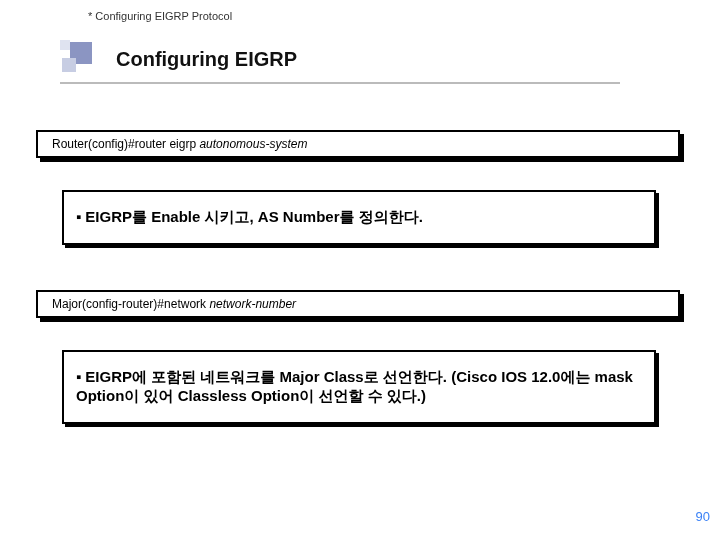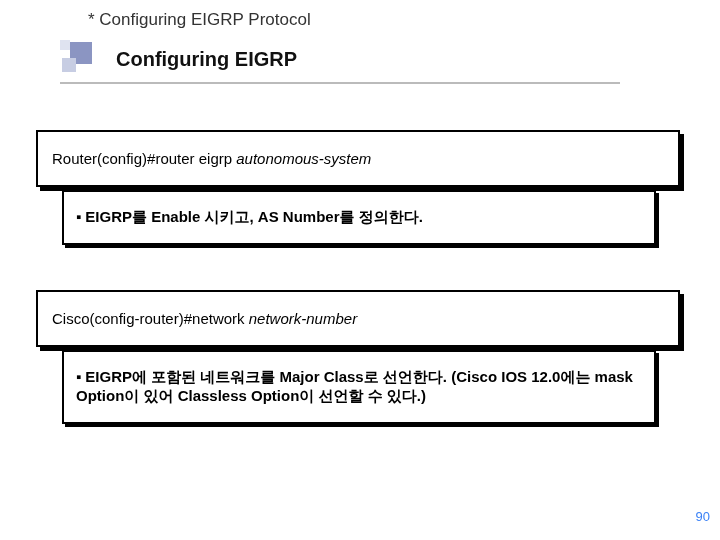--- a/index.html
+++ b/index.html
@@ -8,21 +8,21 @@
     height: 540px;
     background: #ffffff;
     font-family: Arial, "Malgun Gothic", sans-serif;
     position: relative;
     overflow: hidden;
   }
   .slide-header {
     position: absolute;
     top: 10px;
     left: 88px;
-    font-size: 17px;
+    font-size: 11px;
     color: #333;
   }
   .title-row {
     position: absolute;
     top: 40px;
     left: 0;
     width: 100%;
     display: flex;
     align-items: center;
   }
@@ -64,22 +64,22 @@
     width: 560px;
     height: 2px;
     background: #bbb;
   }
   .cmd-box {
     position: absolute;
     left: 36px;
     width: 644px;
     border: 2px solid #000;
     background: #fff;
-    padding: 18px 14px;
-    font-size: 15px;
+    padding: 5px 14px;
+    font-size: 12px;
     box-shadow: 4px 4px 0 #000;
   }
   .cmd-box .prompt { font-family: Arial, sans-serif; }
   .cmd-box .arg { font-style: italic; }
   .desc-box {
     position: absolute;
     left: 62px;
     width: 594px;
     border: 2px solid #000;
     background: #fff;
@@ -118,20 +118,20 @@
 
 <div class="cmd-box cmd1">
   <span class="prompt">Router(config)#router eigrp </span><span class="arg">autonomous-system</span>
 </div>
 
 <div class="desc-box desc1">
   <span class="bullet">▪</span><span>EIGRP를 Enable 시키고, AS Number를 정의한다.</span>
 </div>
 
 <div class="cmd-box cmd2">
-  <span class="prompt">Cisco(config-router)#network </span><span class="arg">network-number</span>
+  <span class="prompt">Major(config-router)#network </span><span class="arg">network-number</span>
 </div>
 
 <div class="desc-box desc2">
   <span class="bullet">▪</span><span>EIGRP에 포함된 네트워크를 Major Class로 선언한다. (Cisco IOS 12.0에는 mask Option이 있어 Classless Option이 선언할 수 있다.)</span>
 </div>
 
 <div class="page-num">90</div>
 
 </body></html>

